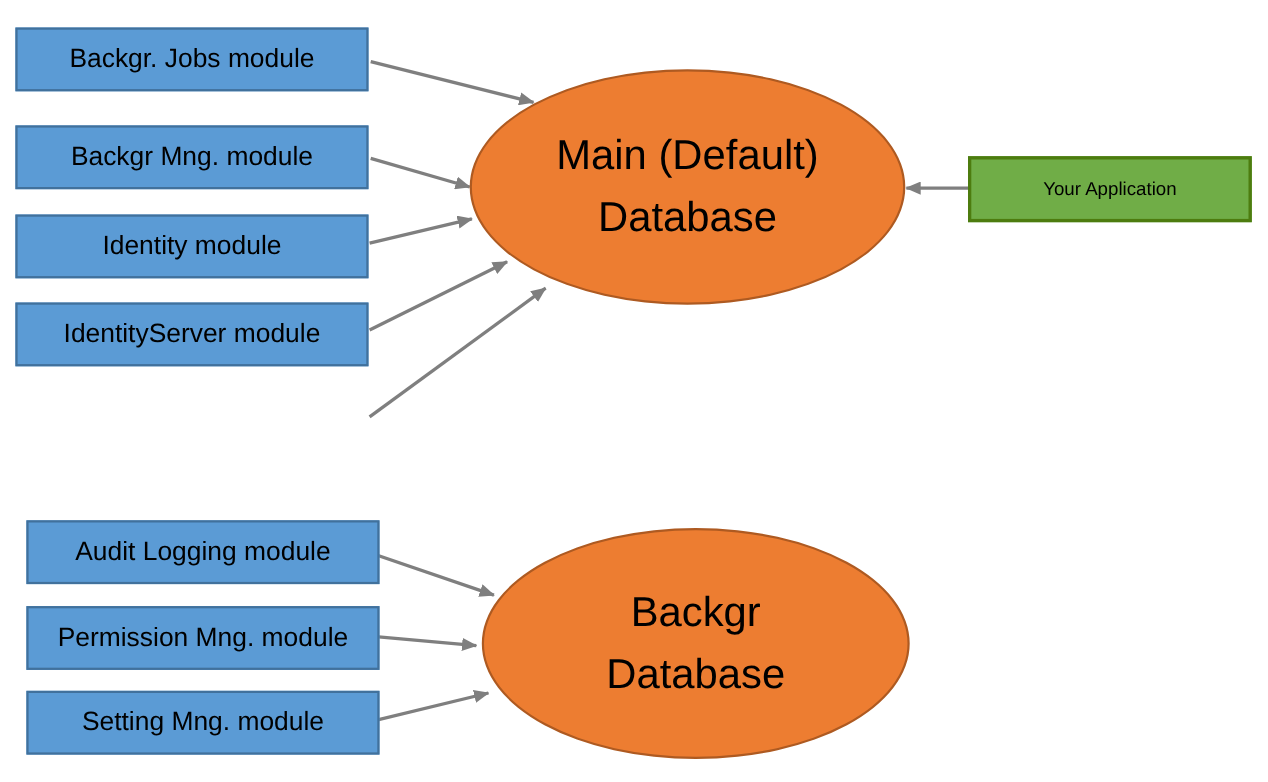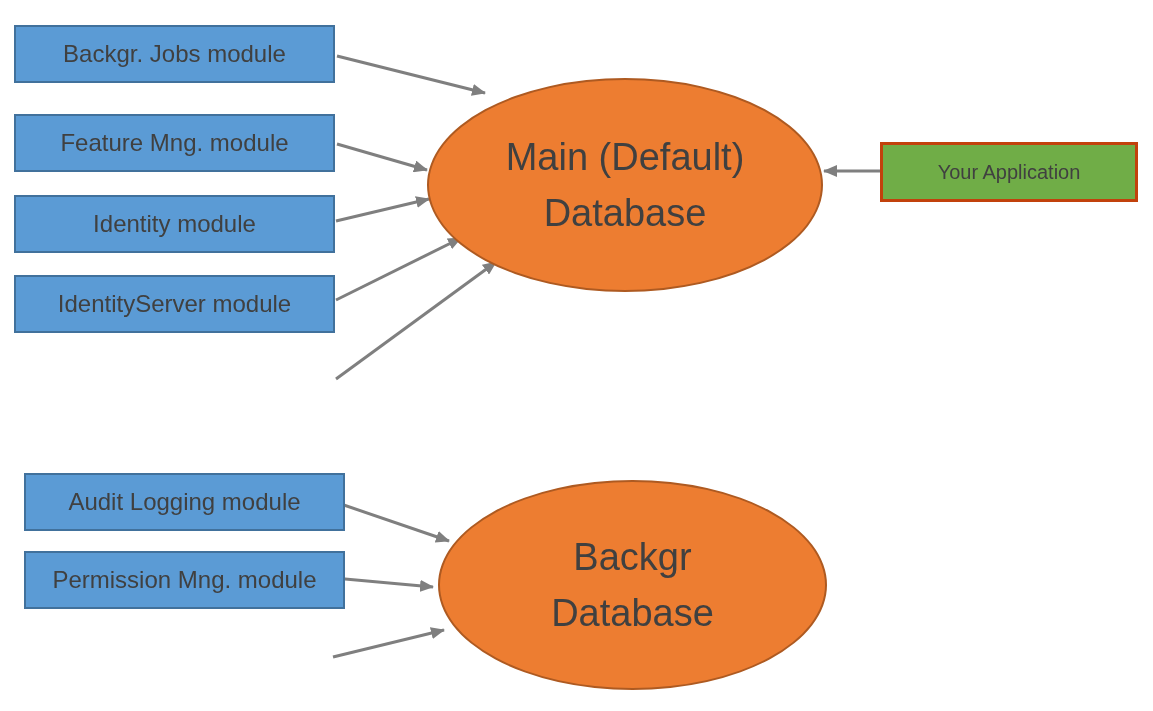--- a/index.html
+++ b/index.html
@@ -21,21 +21,21 @@
     width: 1153px;
     height: 711px;
     pointer-events: none;
   }
   .node {
     position: absolute;
     display: flex;
     align-items: center;
     justify-content: center;
     text-align: center;
-    color: #404040;
+    color: #000000;
     box-sizing: border-box;
   }
   .module {
     width: 321px;
     height: 58px;
     background: #5B9BD5;
     border: 2px solid #41719C;
     font-size: 24px;
     left: 14px;
   }
@@ -43,38 +43,38 @@
   .db-ellipse {
     background: #ED7D31;
     border: 2px solid #AE5A21;
     border-radius: 50%;
     flex-direction: column;
     font-size: 38px;
     line-height: 56px;
   }
   .db-main {
     left: 427px;
-    top: 78px;
+    top: 63px;
     width: 396px;
     height: 214px;
   }
   .db-second {
     left: 438px;
     top: 480px;
     width: 389px;
     height: 210px;
   }
   .app-box {
     left: 880px;
     top: 142px;
     width: 258px;
     height: 60px;
     background: #70AD47;
-    border: 3px solid #c2410c;
-    font-size: 20px;
+    border: 3px solid #4d7c0f;
+    font-size: 17px;
   }
   .arrow {
     stroke: #7F7F7F;
     stroke-width: 3;
     fill: none;
   }
 </style>
 </head>
 <body>
 
@@ -94,34 +94,37 @@
     <line class="arrow" x1="335" y1="502" x2="449" y2="541" marker-end="url(#ah)"></line>
     <line class="arrow" x1="334" y1="578" x2="433" y2="587" marker-end="url(#ah)"></line>
     <line class="arrow" x1="333" y1="657" x2="444" y2="630" marker-end="url(#ah)"></line>
     <line class="arrow" x1="880" y1="171" x2="824" y2="171" marker-end="url(#ah)"></line>
   </svg>
 
   <div class="node module" style="top:25px">
     <span>Backgr. Jobs module</span>
   </div>
   <div class="node module" style="top:114px">
-    <span>Feature Mng. module</span>
+    <span>Backgr Mng. module</span>
   </div>
   <div class="node module" style="top:275px">
     <span>IdentityServer module</span>
   </div>
   <div class="node module" style="top:195px">
     <span>Identity module</span>
   </div>
 
   <div class="node module lower" style="top:473px">
     <span>Audit Logging module</span>
   </div>
   <div class="node module lower" style="top:551px">
     <span>Permission Mng. module</span>
+  </div>
+  <div class="node module lower" style="top:628px">
+    <span>Setting Mng. module</span>
   </div>
 
   <div class="node db-ellipse db-main">
     <div>Main (Default)</div>
     <div>Database</div>
   </div>
   <div class="node db-ellipse db-second">
     <div>Backgr</div>
     <div>Database</div>
   </div>

